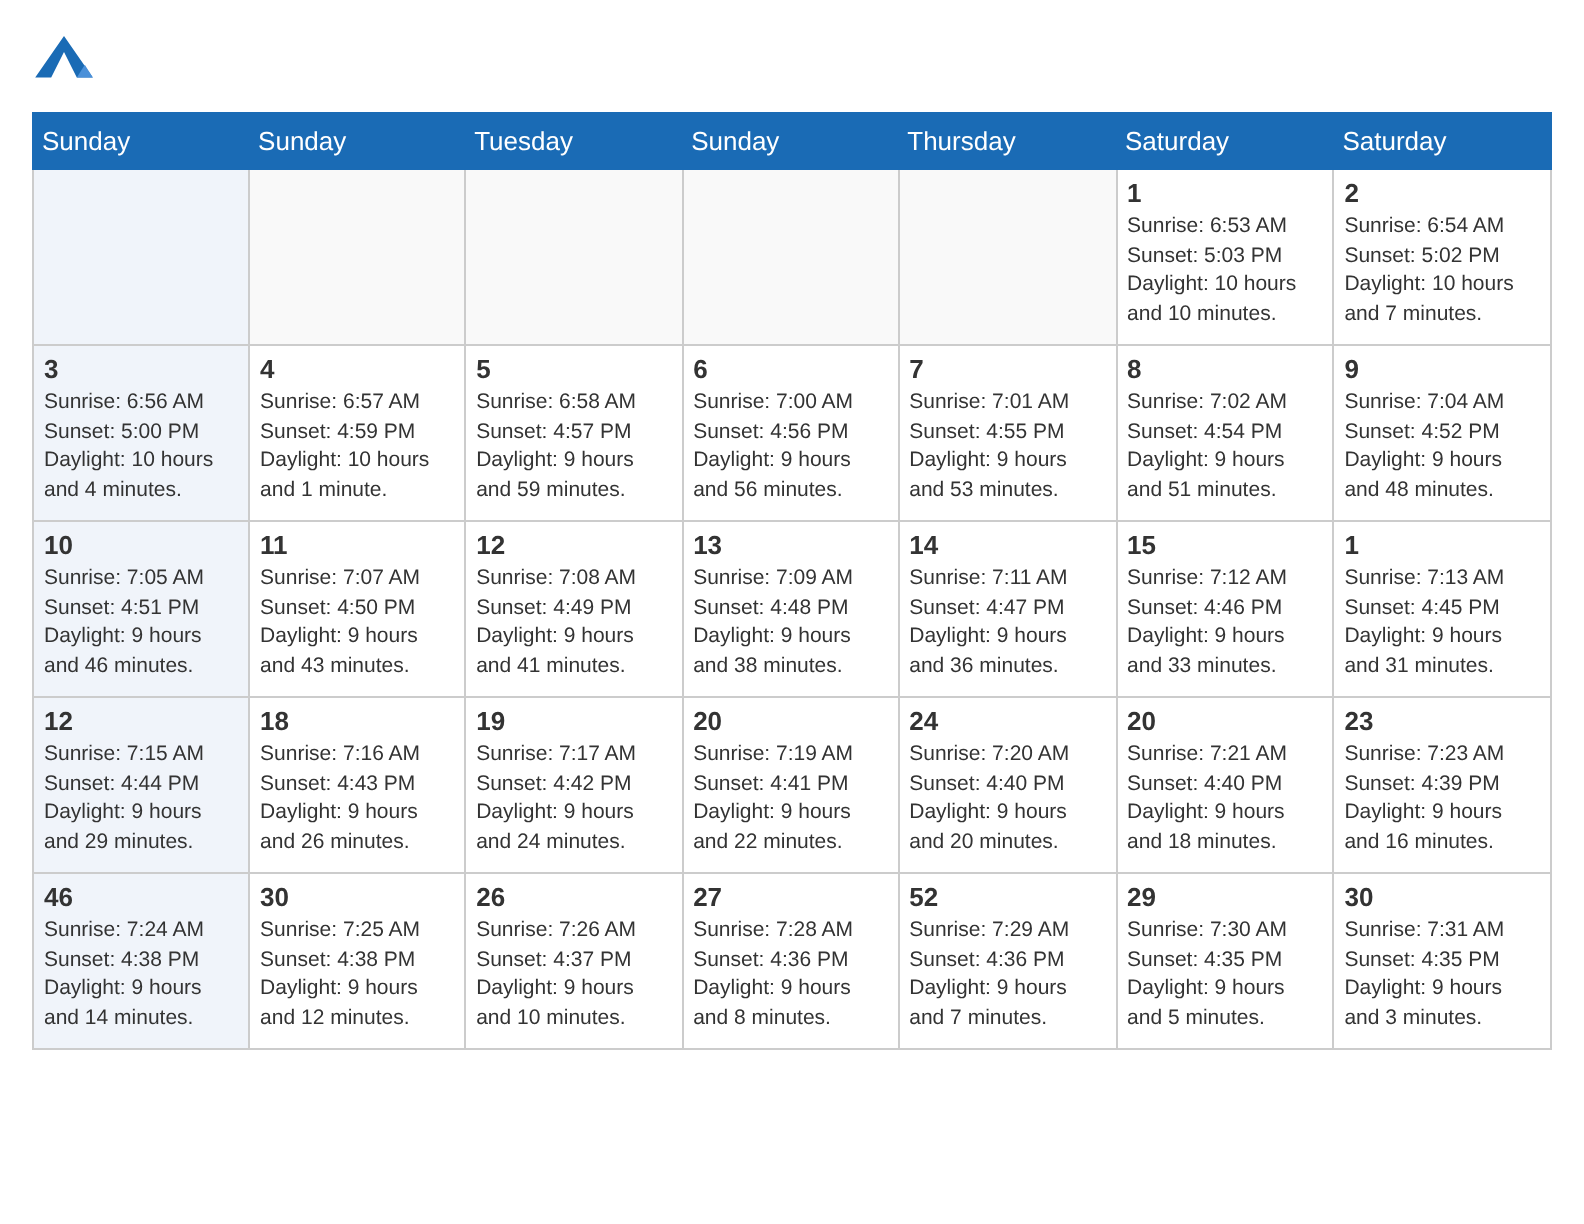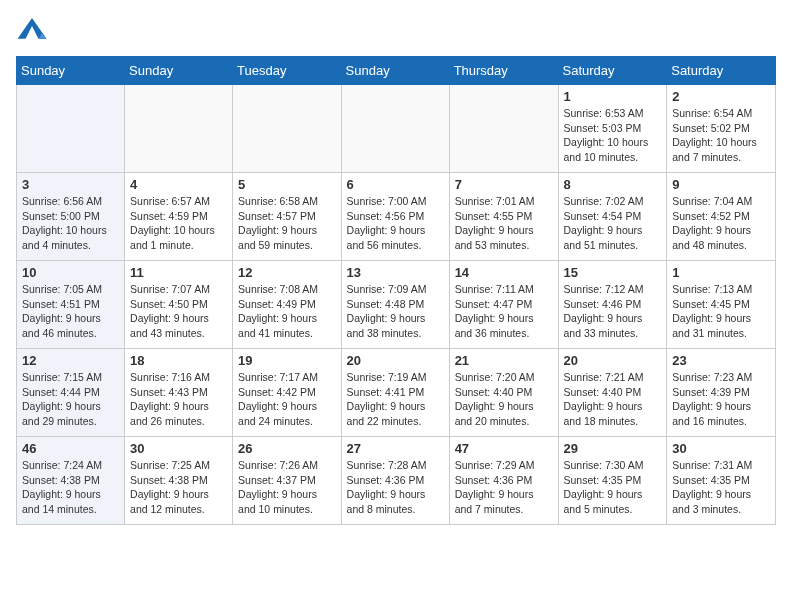--- a/index.html
+++ b/index.html
@@ -186,21 +186,21 @@
         </td>
         <td>
           <span class="day-num">19</span>
           <div class="day-info">Sunrise: 7:17 AM<br>Sunset: 4:42 PM<br>Daylight: 9 hours and 24 minutes.</div>
         </td>
         <td>
           <span class="day-num">20</span>
           <div class="day-info">Sunrise: 7:19 AM<br>Sunset: 4:41 PM<br>Daylight: 9 hours and 22 minutes.</div>
         </td>
         <td>
-          <span class="day-num">21</span>
+          <span class="day-num">24</span>
           <div class="day-info">Sunrise: 7:20 AM<br>Sunset: 4:40 PM<br>Daylight: 9 hours and 20 minutes.</div>
         </td>
         <td>
           <span class="day-num">20</span>
           <div class="day-info">Sunrise: 7:21 AM<br>Sunset: 4:40 PM<br>Daylight: 9 hours and 18 minutes.</div>
         </td>
         <td>
           <span class="day-num">23</span>
           <div class="day-info">Sunrise: 7:23 AM<br>Sunset: 4:39 PM<br>Daylight: 9 hours and 16 minutes.</div>
         </td>
@@ -216,21 +216,21 @@
         </td>
         <td>
           <span class="day-num">26</span>
           <div class="day-info">Sunrise: 7:26 AM<br>Sunset: 4:37 PM<br>Daylight: 9 hours and 10 minutes.</div>
         </td>
         <td>
           <span class="day-num">27</span>
           <div class="day-info">Sunrise: 7:28 AM<br>Sunset: 4:36 PM<br>Daylight: 9 hours and 8 minutes.</div>
         </td>
         <td>
-          <span class="day-num">47</span>
+          <span class="day-num">52</span>
           <div class="day-info">Sunrise: 7:29 AM<br>Sunset: 4:36 PM<br>Daylight: 9 hours and 7 minutes.</div>
         </td>
         <td>
           <span class="day-num">29</span>
           <div class="day-info">Sunrise: 7:30 AM<br>Sunset: 4:35 PM<br>Daylight: 9 hours and 5 minutes.</div>
         </td>
         <td>
           <span class="day-num">30</span>
           <div class="day-info">Sunrise: 7:31 AM<br>Sunset: 4:35 PM<br>Daylight: 9 hours and 3 minutes.</div>
         </td>

